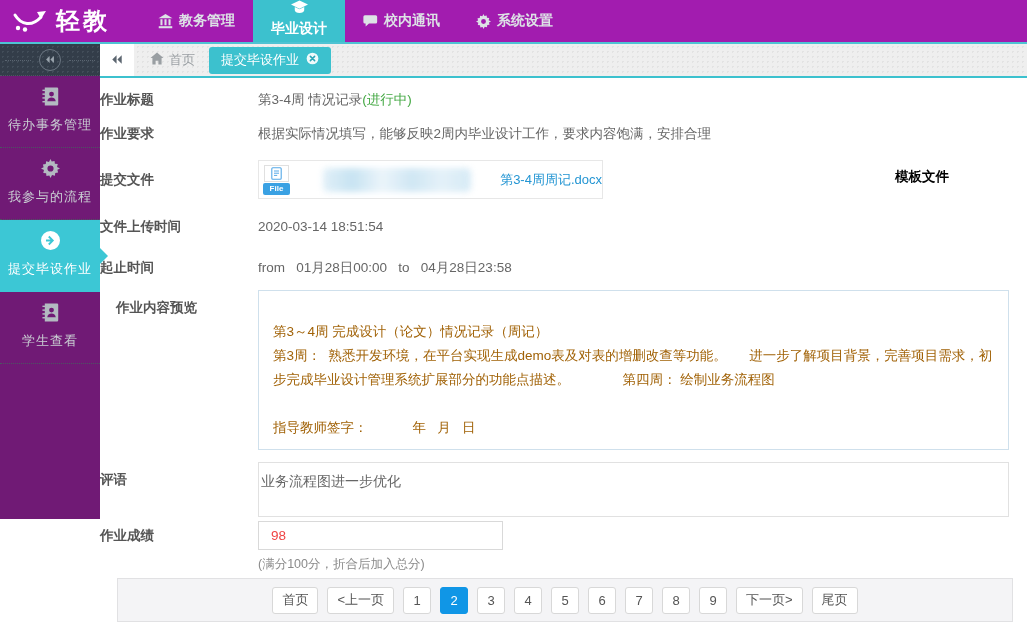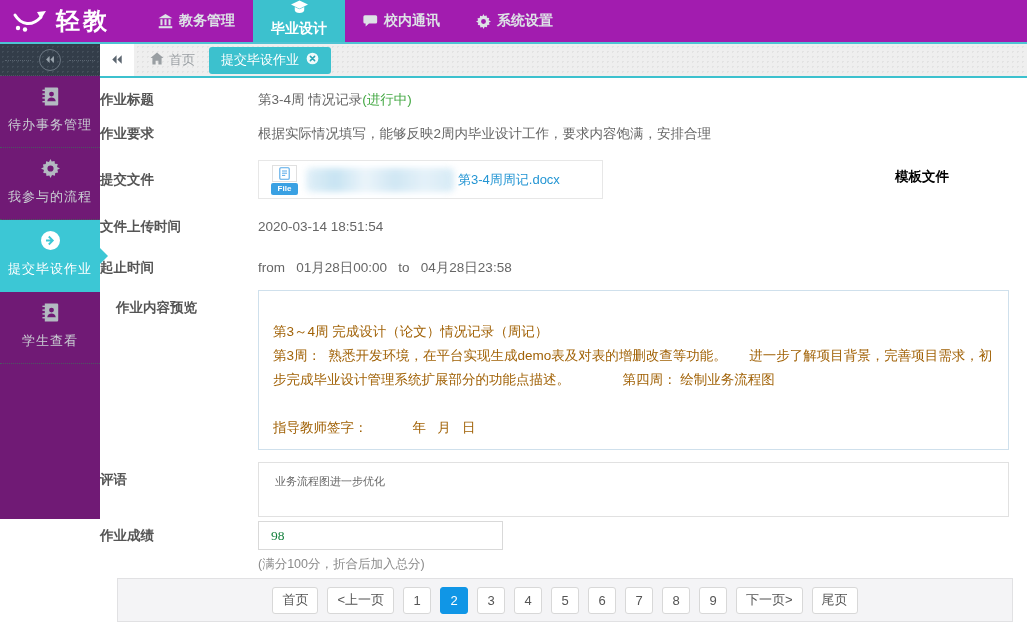--- a/index.html
+++ b/index.html
@@ -50,38 +50,38 @@
 
   
   .content { position:absolute; left:100px; top:78px; width:927px; height:551px; background:#fff; }
   .frow { position:absolute; left:0; display:flex; align-items:flex-start; }
   .flabel { width:145px; text-align:left; font-weight:bold; color:#555; font-size:13.5px; line-height:20px; flex:none; }
   .fvalue { margin-left:13px; color:#666; font-size:13.5px; line-height:20px; }
   .pre { white-space:pre-wrap; }
   .status-green { color:#43a843; }
 
   .filebox { margin-left:13px; width:345px; height:39px; border:1px solid #e7e7e7;
-    display:flex; align-items:center; padding-left:12px; gap:4px; }
+    display:flex; align-items:center; padding-left:4px; gap:4px;justify-content:space-between; }
   .file-icon { width:27px; flex:none; text-align:center; }
   .file-doc { width:25px; height:17px; border:1px solid #e0e0e0; background:#fff;
     display:flex; align-items:center; justify-content:center; margin:0 auto; }
   .file-badge { width:27px; height:12px; background:#3aa1e3; color:#fff; font-size:8px;
     line-height:12px; border-radius:2px; margin-top:1px; font-weight:bold; }
   .blur-blob { width:148px; height:24px; margin-left:4px; border-radius:5px; flex:none;
     background:linear-gradient(90deg,#dcedf7 0%,#bedff0 20%,#e8f3fa 40%,#c8e3f2 60%,#e0eff8 80%,#cfe7f4 100%);
     filter:blur(3px); opacity:.85; }
   .file-link { color:#2395d3; font-size:13px; text-decoration:none; cursor:pointer; white-space:nowrap; }
   .template-label { position:absolute; left:795px; top:90px; font-weight:bold; color:#000000; font-size:13.5px; }
 
   .preview-box { margin-left:13px; width:751px; height:160px; border:1px solid #cfe0ec;
     padding:5px 14px; color:#a16207; font-size:13.5px; line-height:24px; overflow:hidden; }
   .comment-box { margin-left:13px; width:751px; height:55px; border:1px solid #e1e1e1;
-    padding:8px 16px; color:#666; font-size:11px; line-height:20px; }
+    padding:8px 2px; color:#666; font-size:14px; line-height:20px; }
   .score-input { margin-left:13px; width:245px; height:29px; border:1px solid #d9d9d9;
-    padding:0 12px; color:#15803d; font-size:13.5px; font-family:Liberation Serif, serif; background:#fff; }
+    padding:0 12px; color:#ef4444; font-size:13.5px; font-family:Liberation Sans, sans-serif; background:#fff; }
   .score-note { position:absolute; left:158px; top:478px; color:#8a8a8a; font-size:12.5px; }
 
   
   .pager { position:absolute; left:17px; top:500px; width:896px; height:44px;
     background:#f4f4f6; border:1px solid #e1e1e3; display:flex; align-items:center;
     justify-content:center; gap:9px; }
   .pg-btn { min-width:28px; height:27px; background:#fff; border:1px solid #d8d8d8; border-radius:3px;
     color:#555; font-size:13px; padding:0 9px; display:flex; align-items:center; justify-content:center;
     cursor:pointer; font-family:inherit; }
   .pg-btn.active { background:#1096e6; border-color:#1096e6; color:#fff; }

